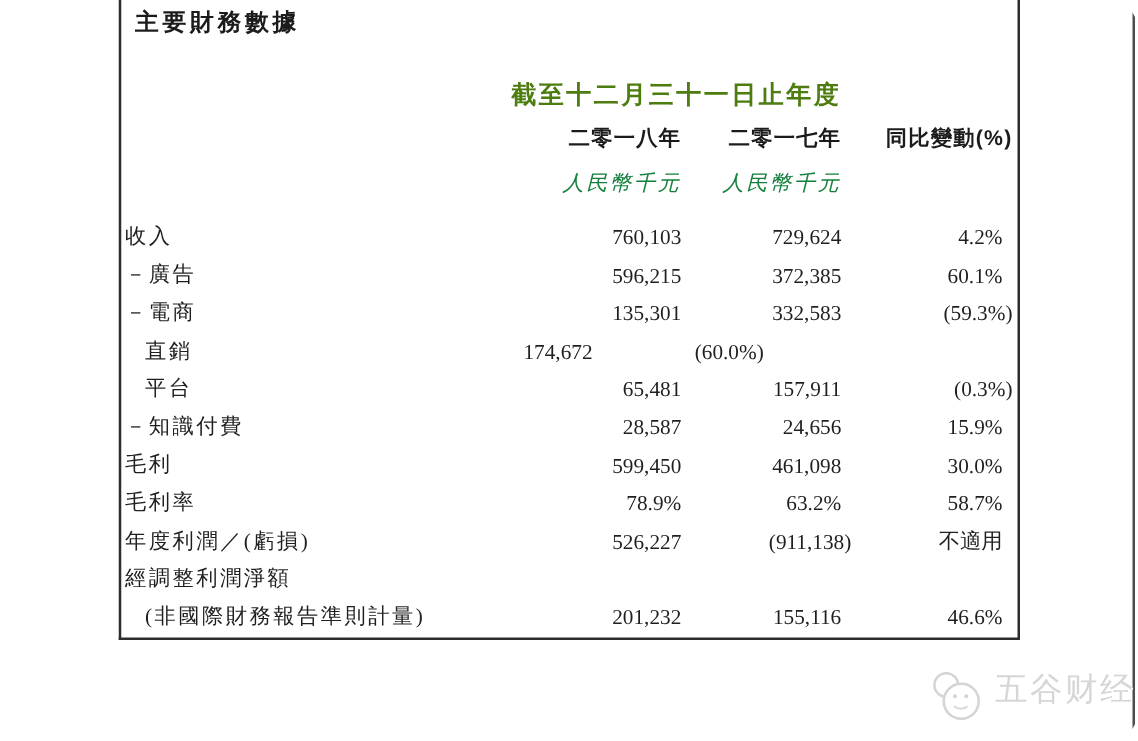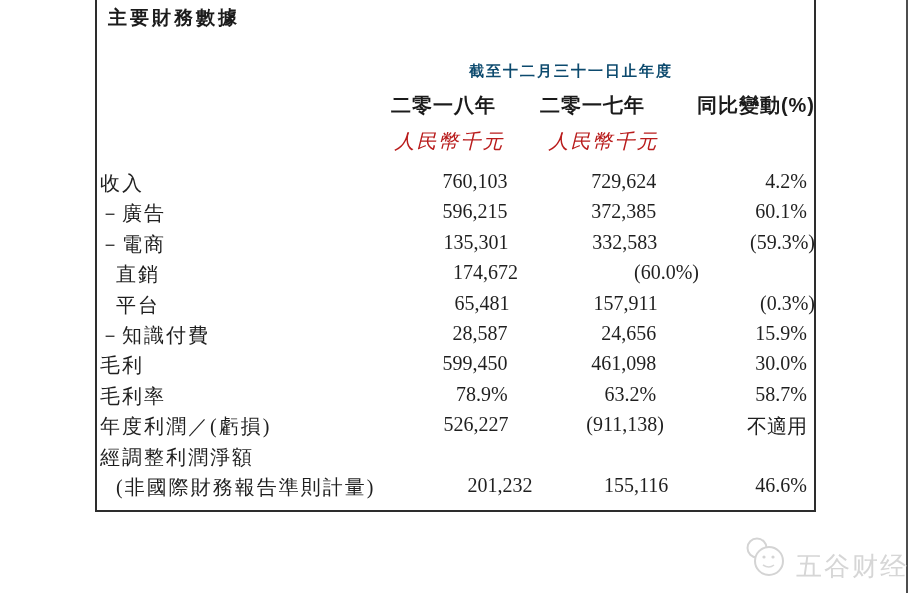--- a/index.html
+++ b/index.html
@@ -1,49 +1,49 @@
 <!DOCTYPE html>
 <html><head>
 <meta charset="utf-8">
 <style>
   html,body{margin:0;padding:0;background:#fff;}
   .stage{position:relative;width:910px;height:593px;background:#ffffff;overflow:hidden;
-         font-family:"Liberation Serif","DejaVu Serif",serif;color:#1f1f1f;}
+         font-family:"Liberation Serif","DejaVu Serif",serif;color:#1f1f1f;border-radius:23px;}
 
   
   .bl{position:absolute;left:95px;top:0;width:2px;height:512px;background:#2d2d2d;}
   .br{position:absolute;left:814px;top:0;width:2px;height:512px;background:#2d2d2d;}
   .bb{position:absolute;left:95px;top:510px;width:721px;height:2px;background:#2d2d2d;}
   
   .edge{position:absolute;left:906px;top:0;width:2px;height:593px;background:#4d4d4d;}
 
   .content{position:absolute;left:96px;top:0;width:719px;height:512px;}
 
   .page-title{position:absolute;left:12px;top:5px;margin:0;font-size:19px;font-weight:700;
               letter-spacing:3px;font-family:"Liberation Sans","DejaVu Sans",sans-serif;color:#1b1b1b;}
 
   .period-row{position:absolute;left:0;top:62px;width:585px;text-align:right;
-              padding-right:8px;box-sizing:border-box;font-size:15px;font-weight:700;
-              letter-spacing:2px;font-family:"Liberation Sans","DejaVu Sans",sans-serif;color:#0c4a6e;}
+              padding-right:8px;box-sizing:border-box;font-size:20px;font-weight:700;
+              letter-spacing:2px;font-family:"Liberation Sans","DejaVu Sans",sans-serif;color:#4d7c0f;}
 
-  .row{display:flex;align-items:flex-start;height:30.4px;font-size:20px;gap:44px;}
+  .row{display:flex;align-items:flex-end;height:30.4px;font-size:17px;}
   .c-label{width:250px;padding-left:4px;box-sizing:border-box;letter-spacing:2px;white-space:nowrap;}
   .c-label.l1{padding-left:20px;}
   .c2018{width:199px;text-align:right;white-space:nowrap;}
   .c2017{width:136px;text-align:right;white-space:nowrap;}
   .cyoy{width:129px;text-align:right;white-space:nowrap;}
   .pad{padding-right:8px;box-sizing:border-box;}
 
   .head-row{position:absolute;left:0;top:92px;width:719px;font-weight:700;letter-spacing:1px;
             font-family:"Liberation Sans","DejaVu Sans",sans-serif;color:#1b1b1b;}
-  .unit-row{position:absolute;left:0;top:128px;width:719px;font-style:italic;letter-spacing:2px;color:#b91c1c;}
+  .unit-row{position:absolute;left:0;top:128px;width:719px;font-style:italic;letter-spacing:2px;color:#15803d;}
 
   .rows{position:absolute;left:0;top:170px;width:719px;}
 
-  .watermark{position:absolute;left:742px;top:534px;display:flex;align-items:flex-end;gap:4px;}
+  .watermark{position:absolute;left:742px;top:534px;display:flex;align-items:flex-start;gap:4px;}
   .wm-text{font-size:26px;letter-spacing:2px;color:#d6d6d6;
            font-family:"Liberation Sans","DejaVu Sans",sans-serif;
            text-shadow:1px 1px 0 #ffffff;}
 </style>
 </head>
 <body>
 
 <div class="stage">
 
   <div class="bl"></div>

